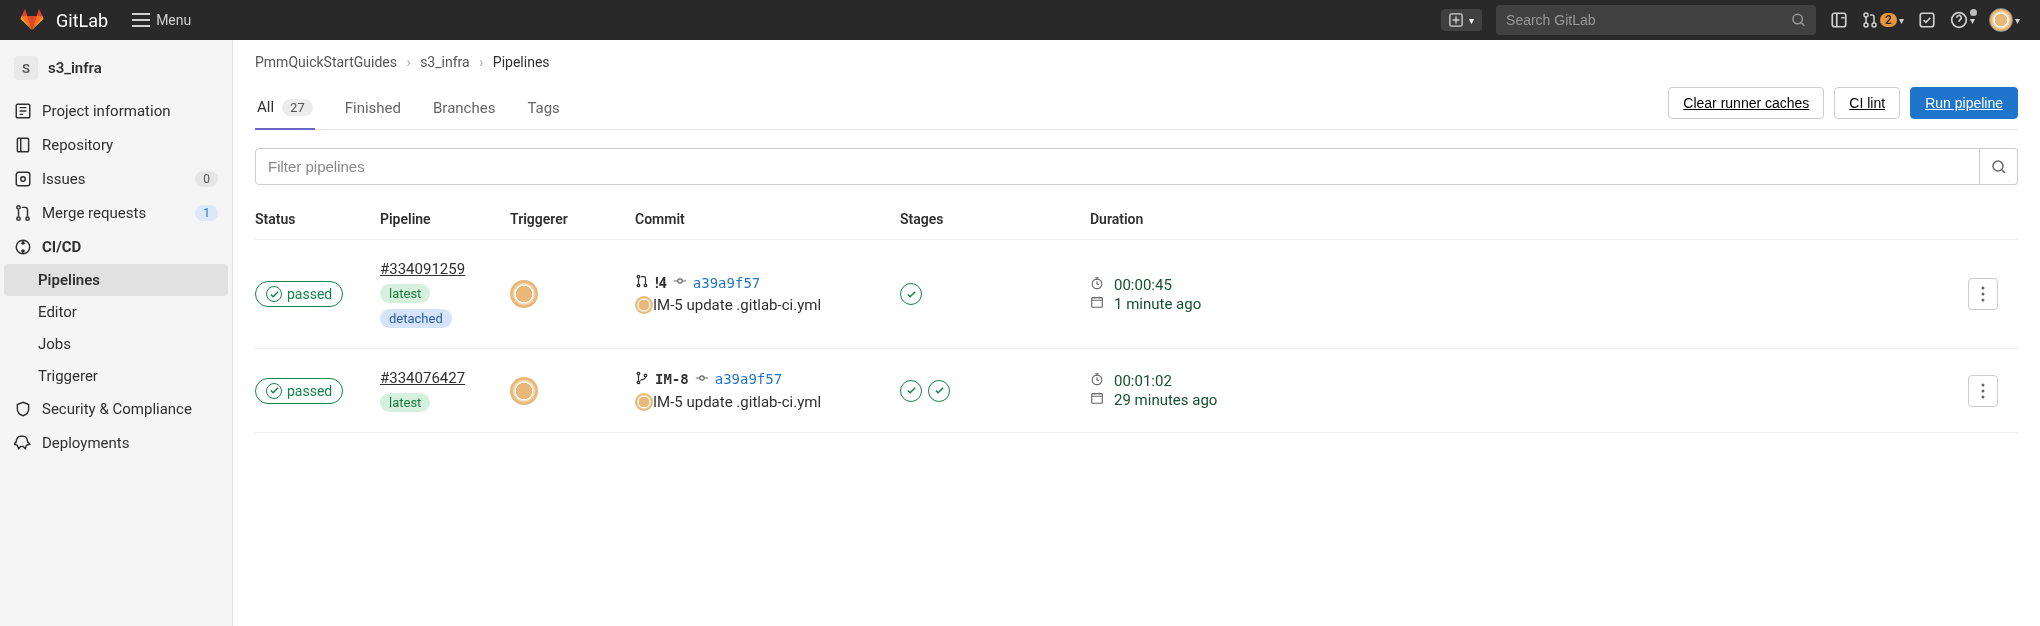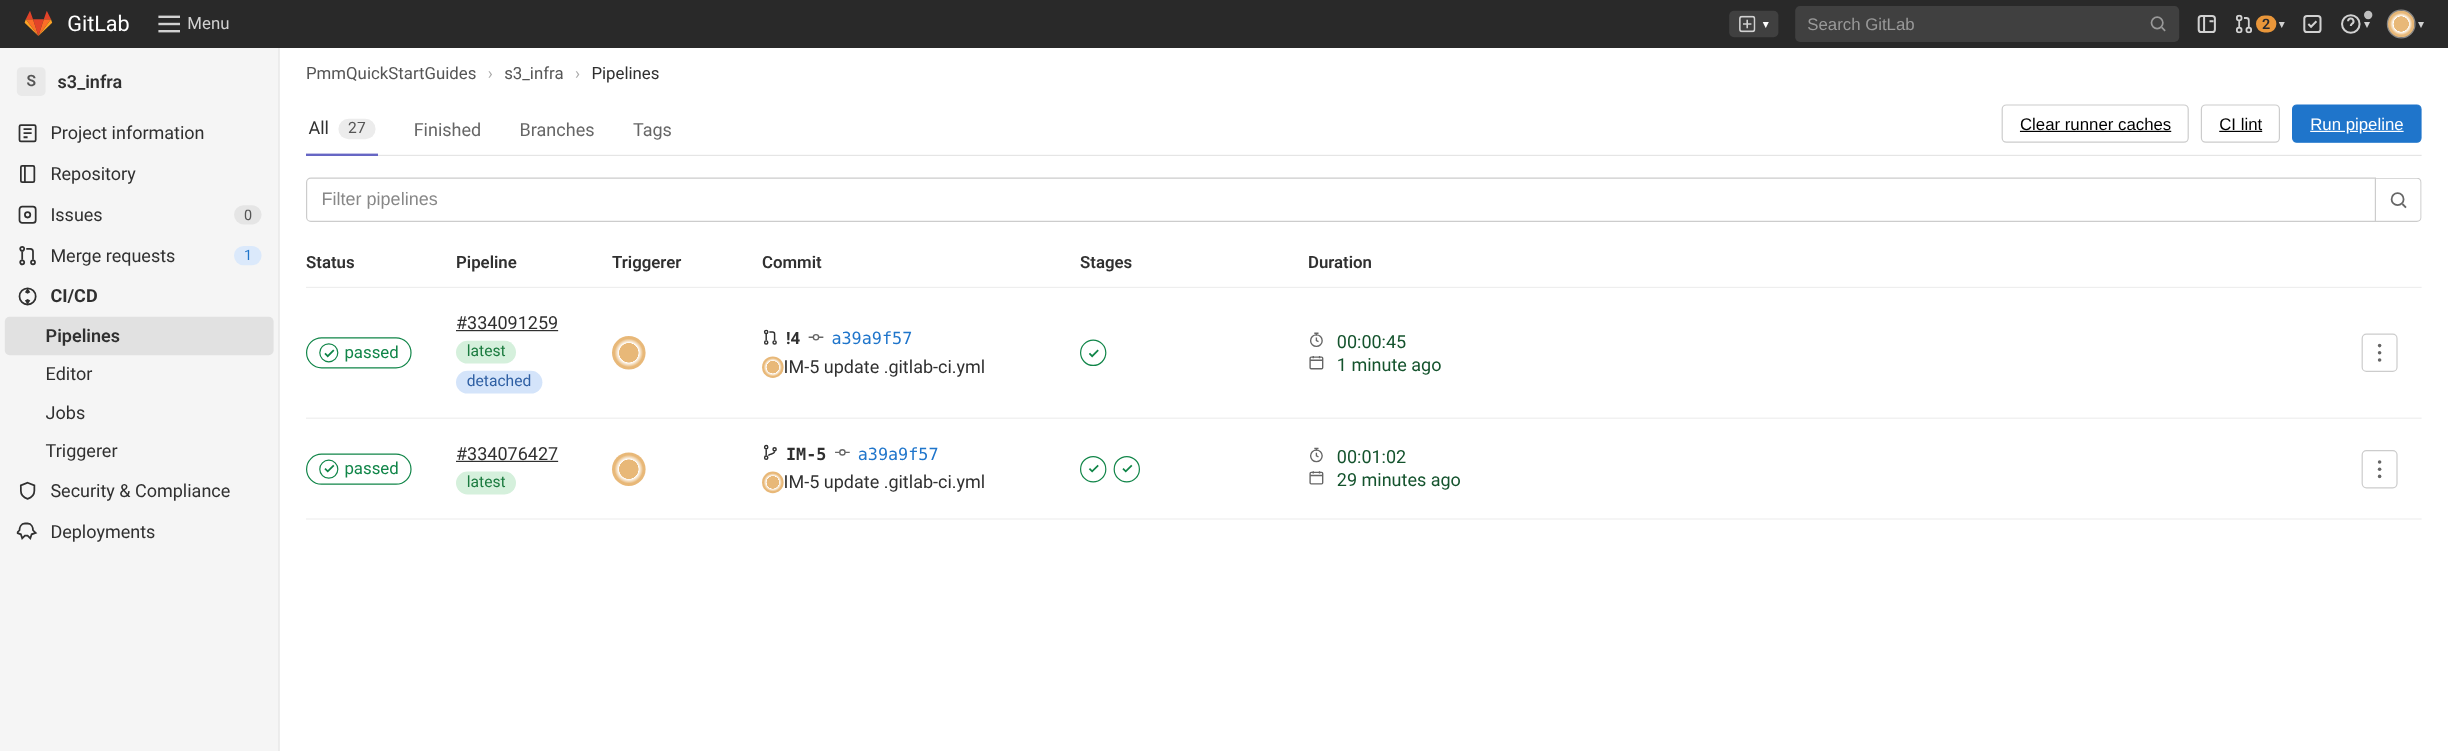--- a/index.html
+++ b/index.html
@@ -358,21 +358,21 @@
       <div class="triggerer-avatar"></div>
     </div>
     <div class="col-commit">
       <div class="commit-line1">
         <span><svg width="14" height="14" viewBox="0 0 16 16">
                   <circle cx="4" cy="3" r="1.5" fill="none" stroke="#303030" stroke-width="1.4"></circle>
                   <circle cx="4" cy="13" r="1.5" fill="none" stroke="#303030" stroke-width="1.4"></circle>
                   <circle cx="12" cy="5" r="1.5" fill="none" stroke="#303030" stroke-width="1.4"></circle>
                   <path d="M4 5v6M12 7c0 3-4 2-6 4" fill="none" stroke="#303030" stroke-width="1.4"></path>
                 </svg></span>
-        <span class="mr-ref mono">IM-5</span>
+        <span class="mr-ref mono">IM-8</span>
         <span class="commit-link-icon"><svg width="14" height="14" viewBox="0 0 16 16">
                   <circle cx="8" cy="8" r="2.5" fill="none" stroke="#666" stroke-width="1.3"></circle>
                   <path d="M1 8h4.5M10.5 8H15" stroke="#666" stroke-width="1.3"></path>
                 </svg></span>
         <a class="commit-sha">a39a9f57</a>
       </div>
       <div class="commit-line2">
         <div class="mini-avatar"></div>
         <span>IM-5 update .gitlab-ci.yml</span>
       </div>

